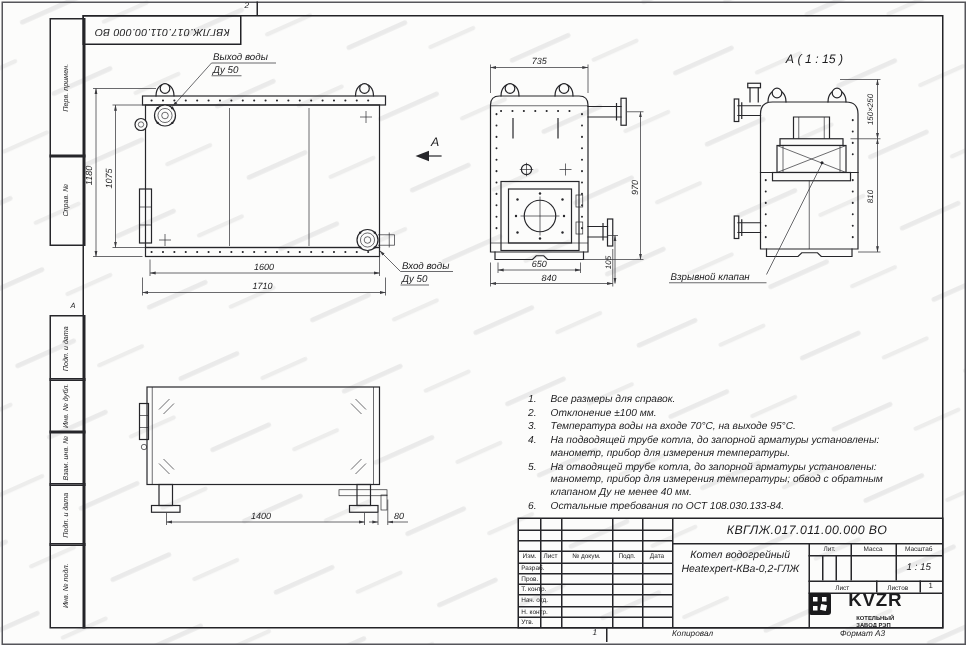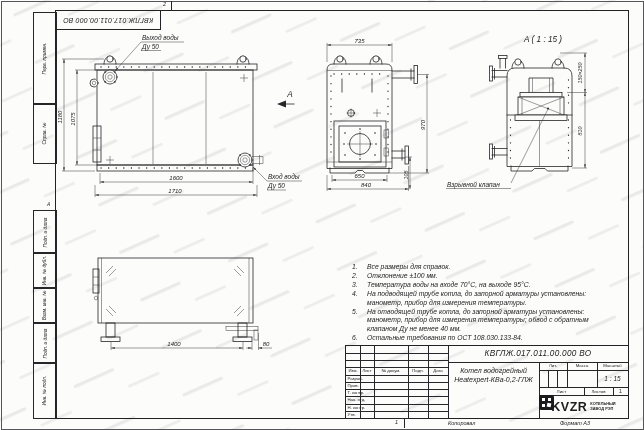--- a/index.html
+++ b/index.html
@@ -343,21 +343,21 @@
       <span>Котел водогрейный</span>
       <span>Heatexpert-КВа-0,2-ГЛЖ</span>
     </div>
     <div class="cell" style="left:193px;top:15.5px;width:28px;height:8.5px;">Лит.</div>
     <div class="cell" style="left:221px;top:15.5px;width:30px;height:8.5px;">Масса</div>
     <div class="cell" style="left:251px;top:15.5px;width:31px;height:8.5px;">Масштаб</div>
     <div class="cell" id="tb-scale" style="left:251px;top:24px;width:31px;height:17px;">1 : 15</div>
     <div class="cell" style="left:193px;top:41px;width:45px;height:8px;">Лист</div>
     <div class="cell" style="left:238px;top:41px;width:29px;height:8px;">Листов</div>
     <div class="cell" style="left:267px;top:41px;width:15px;height:8px;font-size:5.2px;">1</div>
-    <div class="cell" id="tb-logo" style="left:193px;top:49px;width:89px;height:23px;">
+    <div class="cell" id="tb-logo" style="left:193px;top:49px;width:89px;height:23px;flex-direction:column;">
       <svg width="15" height="15">
         <rect x="0" y="0" width="15" height="15" rx="2" fill="#1a1a1c"></rect>
         <rect x="3" y="3" width="3" height="3" fill="#fff"></rect>
           <rect x="9" y="3" width="3" height="3" fill="#fff"></rect>
         <rect x="3" y="9" width="3" height="3" fill="#fff"></rect>
           <rect x="8" y="8" width="4" height="4" fill="#fff" transform="rotate(12 10 10)"></rect>
       </svg>
       <span id="kvzr">KVZR</span>
       <span class="logo-cap">
         <span>КОТЕЛЬНЫЙ</span><br>

